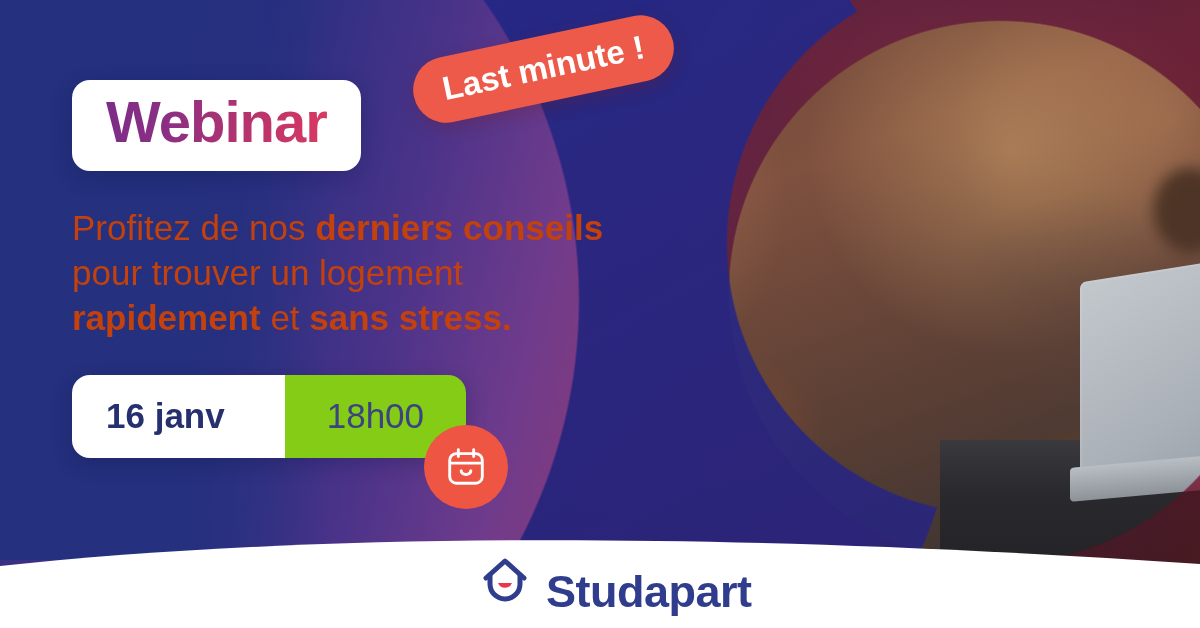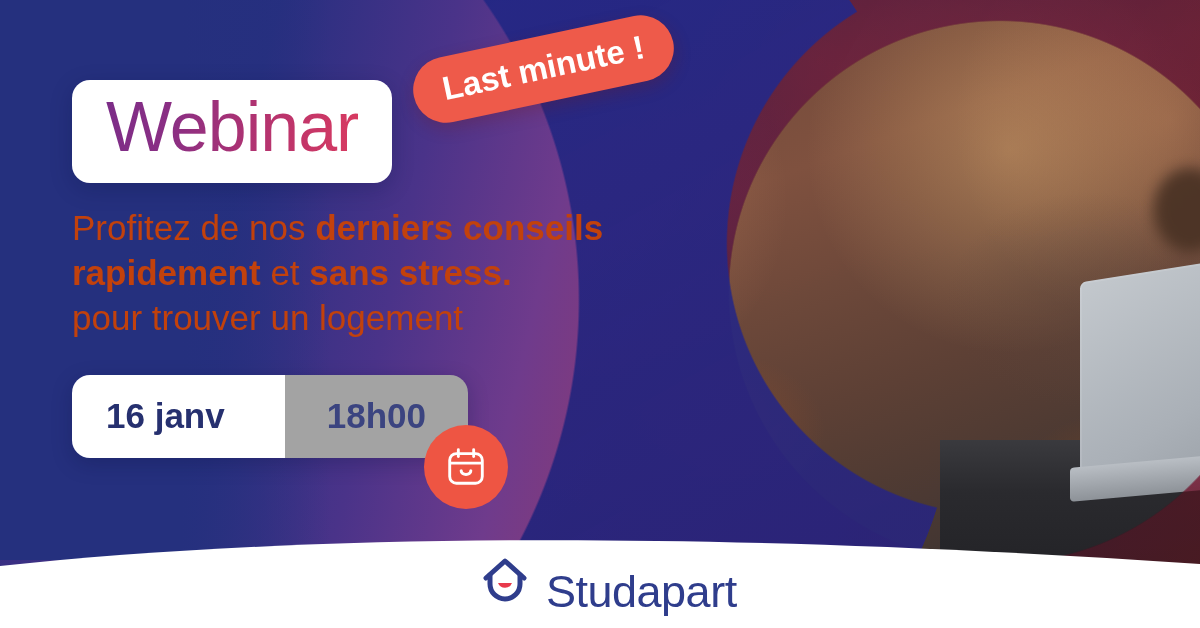--- a/index.html
+++ b/index.html
@@ -110,21 +110,21 @@
   
   .content{position:absolute;inset:0;}
 
   .webinar-box{
     position:absolute;left:72px;top:80px;
     padding:12px 34px 20px 34px;
     background:#ffffff;border-radius:18px;
     box-shadow:0 6px 22px rgba(10,14,60,.22);
   }
   .webinar-word{
-    margin:0;font-size:70px;line-height:1.02;font-weight:normal;letter-spacing:-1px;
+    margin:0;font-size:58px;line-height:1.02;font-weight:bold;letter-spacing:-1px;
     background:linear-gradient(95deg,#7c2d88 0%,#8c2f83 28%,#b4336f 62%,#d93a60 100%);
     -webkit-background-clip:text;background-clip:text;color:transparent;
     -webkit-text-fill-color:transparent;
   }
 
   .badge{
     position:absolute;left:411px;top:36px;
     padding:13px 30px 15px 30px;
     background:#ee5a4a;color:#fff;border-radius:40px;
     font-size:33px;font-weight:bold;white-space:nowrap;
@@ -143,38 +143,38 @@
     display:flex;align-items:flex-end;
     border-radius:18px;overflow:hidden;
     box-shadow:0 6px 20px rgba(10,14,60,.25);
   }
   .datepill .day{
     background:#ffffff;color:#26306f;
     font-size:35px;font-weight:bold;
     padding:21px 60px 22px 34px;white-space:nowrap;
   }
   .datepill .time{
-    background:#a3a3a3;color:#3b4480;
-    font-size:35px;font-weight:bold;
+    background:#84cc16;color:#3b4480;
+    font-size:35px;font-weight:normal;
     padding:21px 42px 22px 42px;white-space:nowrap;
   }
 
   .cal-circle{
     position:absolute;left:424px;top:425px;
     width:84px;height:84px;border-radius:50%;
     background:#ee5543;
     display:flex;align-items:center;justify-content:center;
   }
 
   .logo{
     position:absolute;left:478px;top:548px;
     display:flex;align-items:center;gap:14px;
   }
   .logo-word{
-    color:#2f3d8c;font-size:45px;font-weight:normal;letter-spacing:-.5px;line-height:1;margin-top:21px;
+    color:#2f3d8c;font-size:45px;font-weight:bold;letter-spacing:-.5px;line-height:1;margin-top:21px;
   }
 </style>
 </head>
 <body>
 
 <div class="banner">
 
   <div class="bg-stack">
     <div class="photo">
       <div class="photo-person-bg"></div>
@@ -199,22 +199,22 @@
   <div class="content">
 
     <div class="webinar-box">
       <div class="webinar-word">Webinar</div>
     </div>
 
     <div class="badge">Last minute !</div>
 
     <div class="subtitle">
       <div><span>Profitez de nos </span><span class="b">derniers conseils</span></div>
+      <div>pour trouver un logement</div>
       <div><span class="b">rapidement</span><span> et </span><span class="b">sans stress.</span></div>
-      <div>pour trouver un logement</div>
     </div>
 
     <div class="datepill">
       <div class="day">16 janv</div>
       <div class="time">18h00</div>
     </div>
 
     <div class="cal-circle">
       <svg width="46" height="46" viewBox="0 0 48 48" fill="none" aria-hidden="true">
         <rect x="7" y="10" width="34" height="31" rx="7" stroke="#ffffff" stroke-width="3"></rect>

